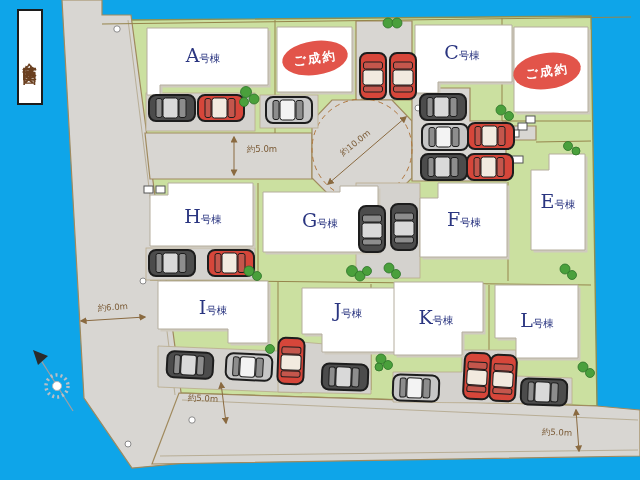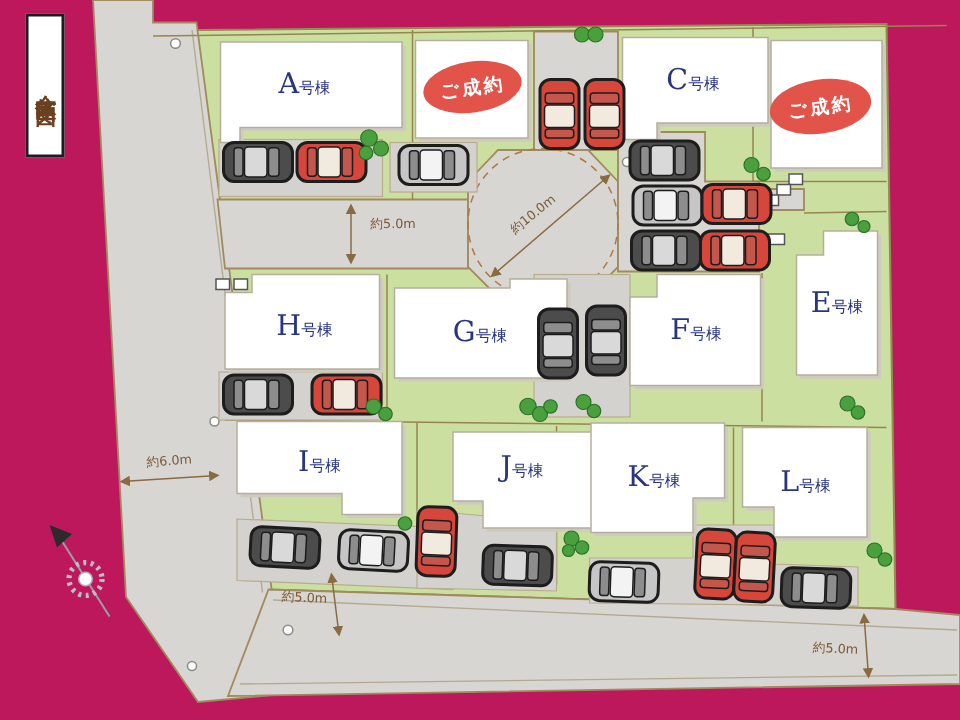--- a/index.html
+++ b/index.html
@@ -1,16 +1,16 @@
 <!DOCTYPE html>
 <html><head>
 <meta charset="utf-8">
 <style>
   html,body{margin:0;padding:0;background:#ffffff;}
-  .canvas{position:relative;width:640px;height:480px;background:#be185d;overflow:hidden;
+  .canvas{position:relative;width:640px;height:480px;background:#0ea5e9;overflow:hidden;
           font-family:"DejaVu Sans",sans-serif;}
   .canvas svg{position:absolute;left:0;top:0;}
   .title-box{
     position:absolute;left:17px;top:9px;width:26px;height:96px;
     background:#ffffff;border:2px solid #1c1c1c;box-sizing:border-box;
     writing-mode:vertical-rl;text-orientation:upright;
     display:flex;align-items:center;justify-content:center;
     font-family:"DejaVu Serif",serif;font-weight:700;font-size:14px;
     letter-spacing:2px;color:#6b4020;
   }

